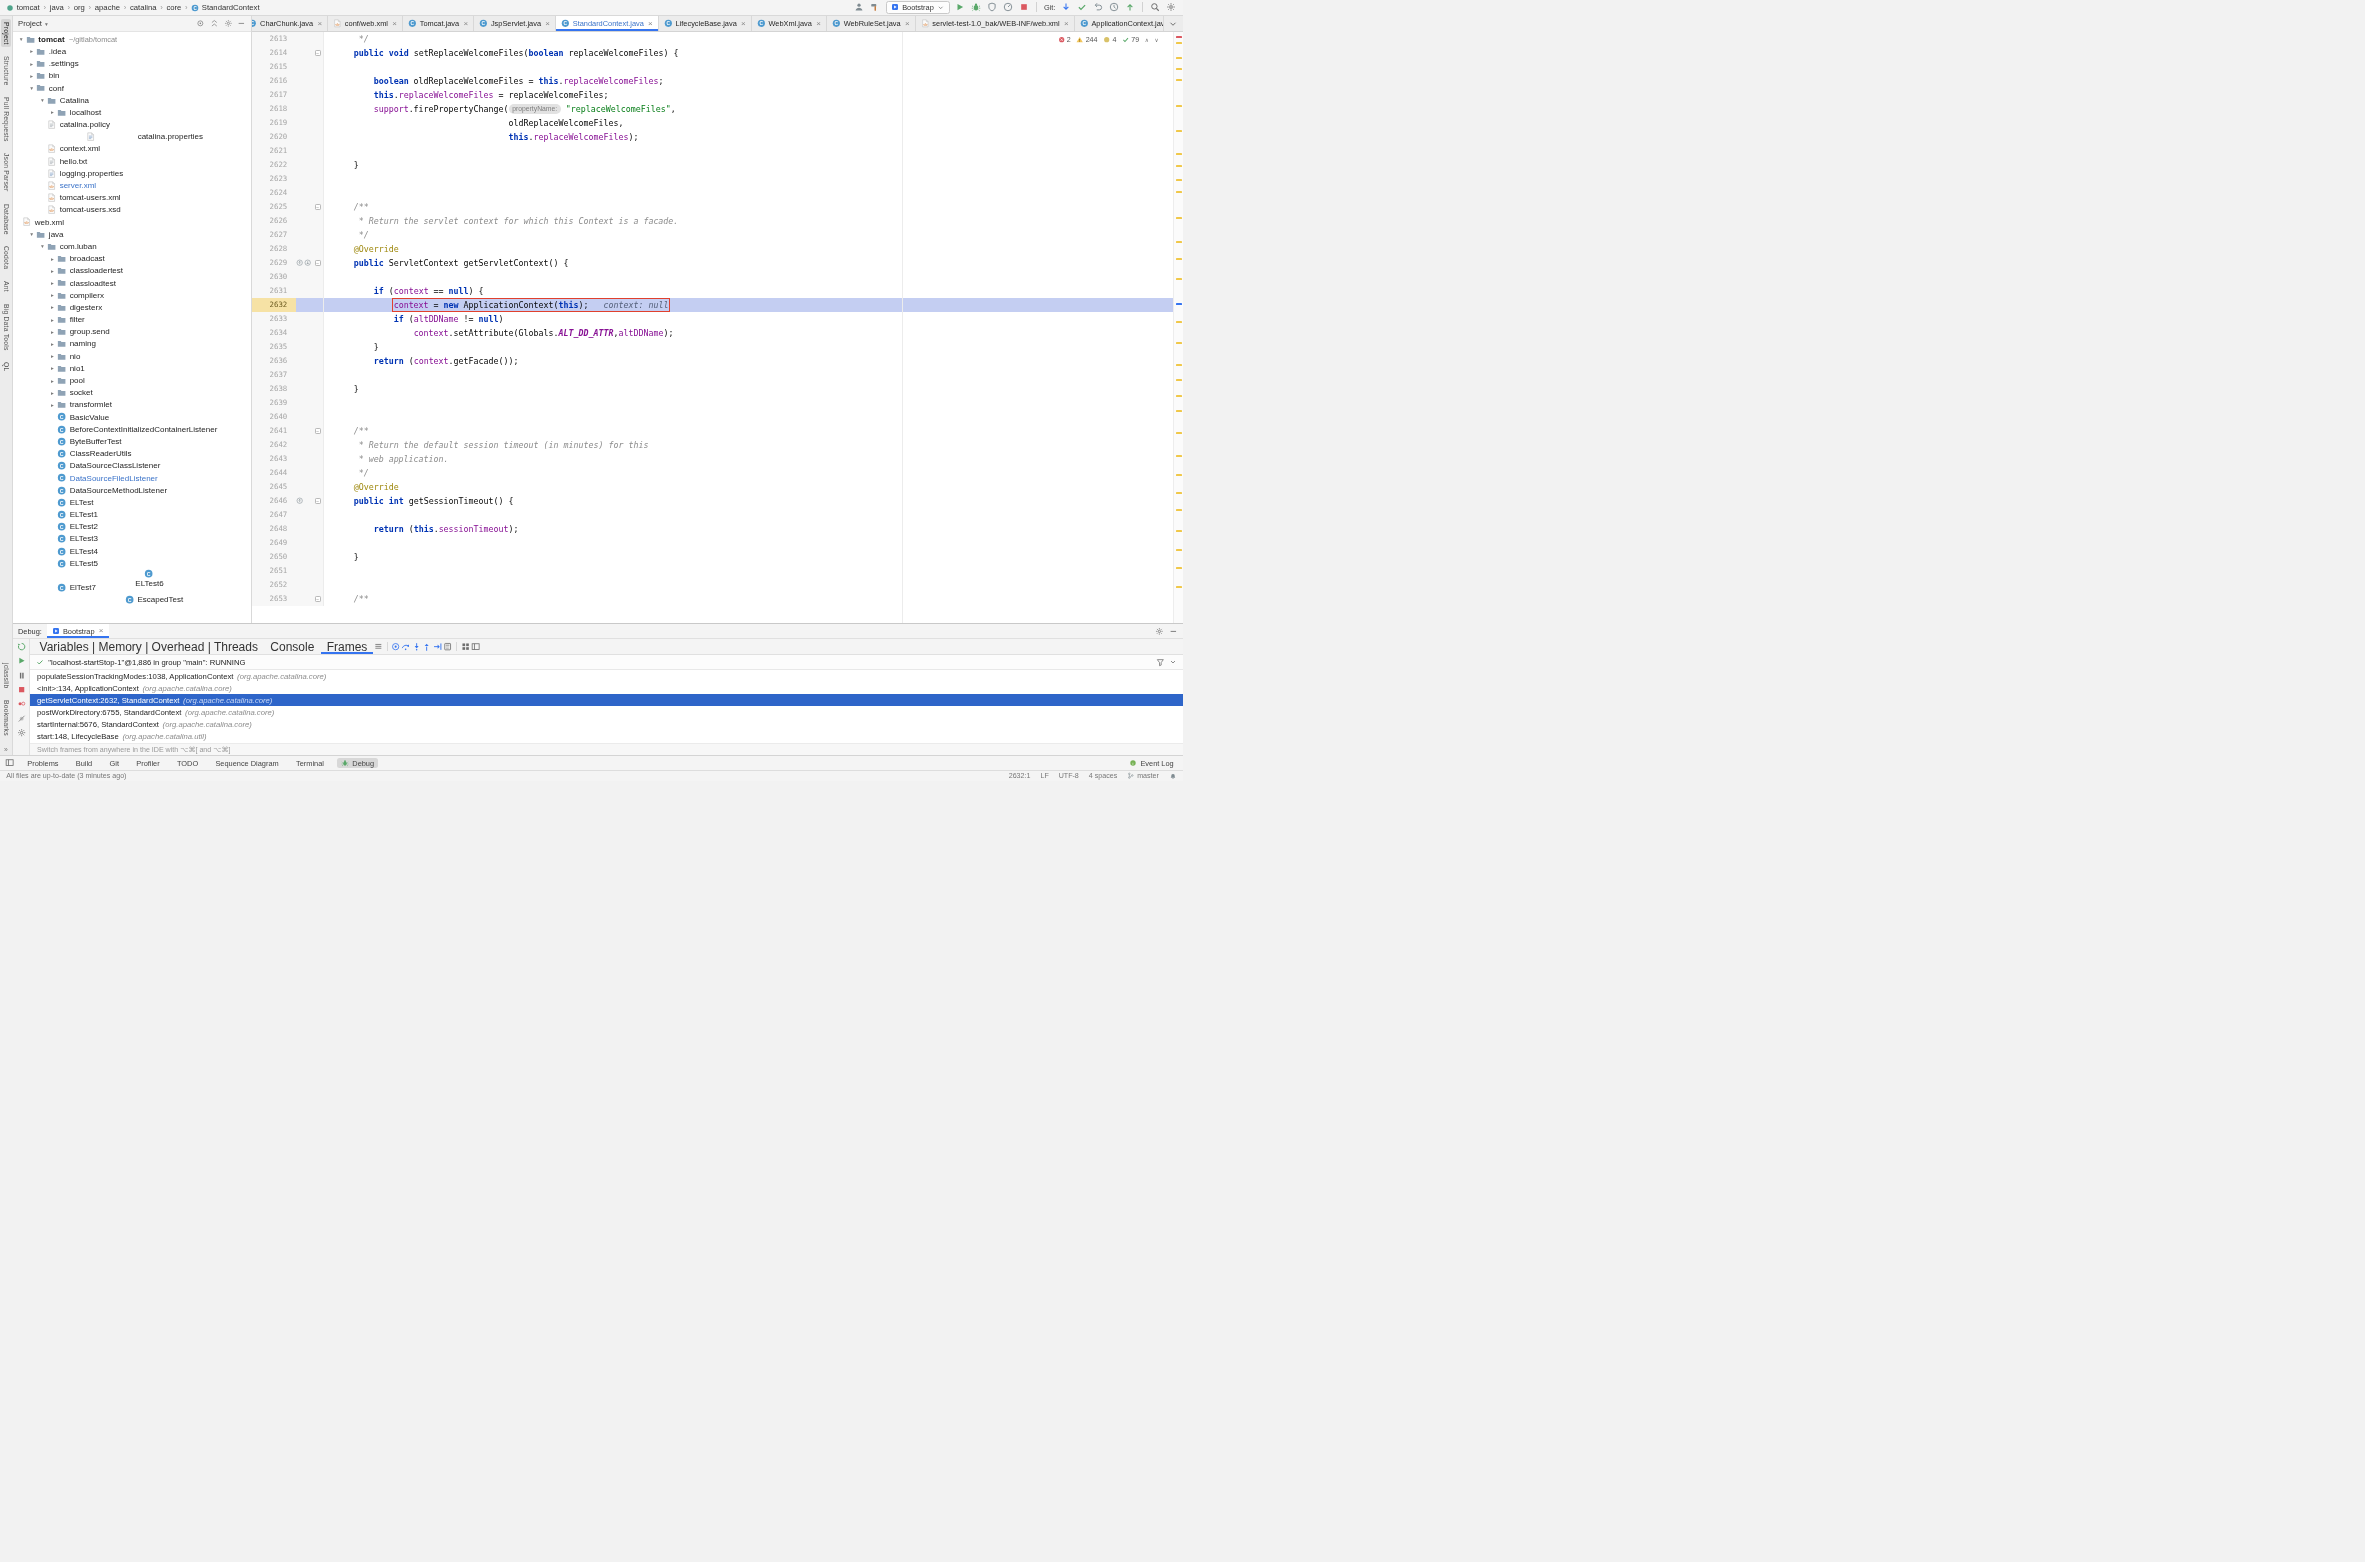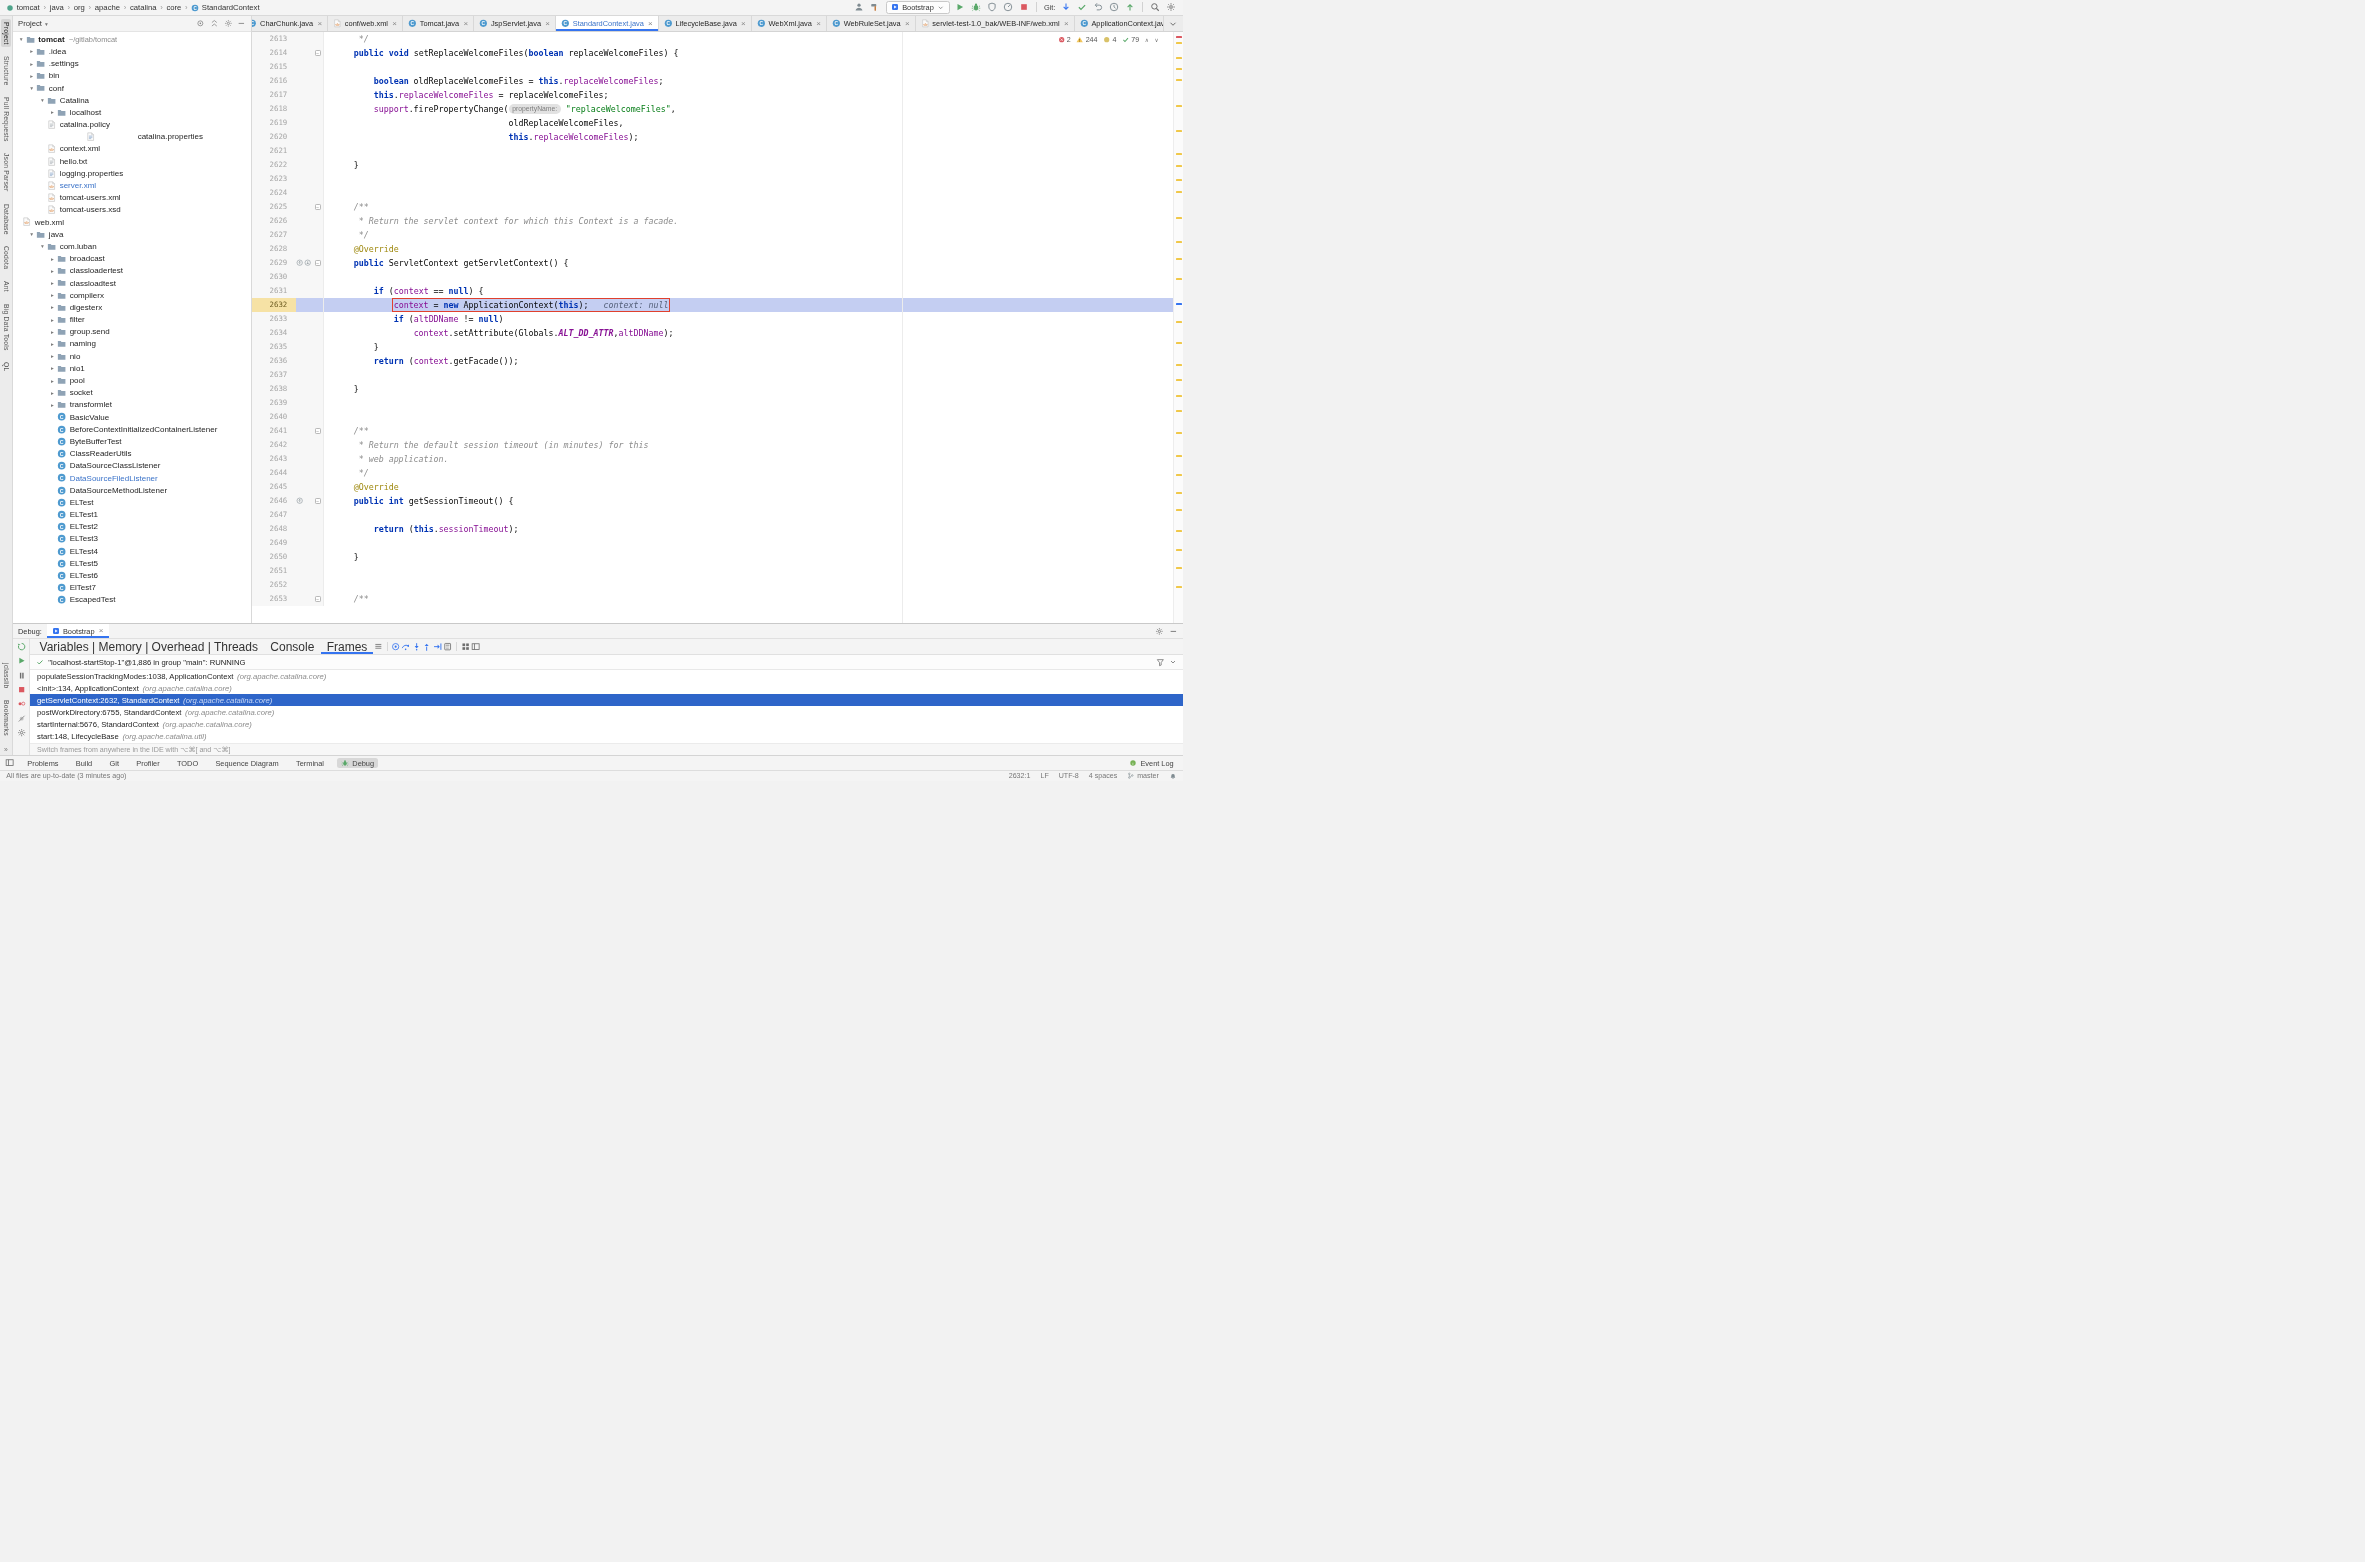--- a/index.html
+++ b/index.html
@@ -721,41 +721,41 @@
               <div class="tree-row" style="padding-left: 35px;">
                 <span class="chev"></span>
                 <span class="ic tree-ic">
                   <svg viewBox="0 0 16 16" style="font-size:13px">
                     <circle cx="8" cy="8" r="6.6" fill="#4E9ACF"></circle>
                     <text x="8" y="11.3" font-size="9" font-weight="bold" text-anchor="middle" fill="#FFFFFF" font-family="sans-serif">C</text>
                   </svg>
                 </span>
                 <span class="tree-label">ELTest5</span>
               </div>
-              <div class="tree-row" style="padding-left: 35px;">
+              <div class="tree-row" style="padding-left: 35px; flex-direction: column;">
                 <span class="chev"></span>
                 <span class="ic tree-ic">
                   <svg viewBox="0 0 16 16" style="font-size:13px">
                     <circle cx="8" cy="8" r="6.6" fill="#4E9ACF"></circle>
                     <text x="8" y="11.3" font-size="9" font-weight="bold" text-anchor="middle" fill="#FFFFFF" font-family="sans-serif">C</text>
                   </svg>
                 </span>
                 <span class="tree-label">ELTest6</span>
               </div>
               <div class="tree-row" style="padding-left: 35px;">
                 <span class="chev"></span>
                 <span class="ic tree-ic">
                   <svg viewBox="0 0 16 16" style="font-size:13px">
                     <circle cx="8" cy="8" r="6.6" fill="#4E9ACF"></circle>
                     <text x="8" y="11.3" font-size="9" font-weight="bold" text-anchor="middle" fill="#FFFFFF" font-family="sans-serif">C</text>
                   </svg>
                 </span>
                 <span class="tree-label">ElTest7</span>
               </div>
-              <div class="tree-row" style="padding-left: 35px;">
+              <div class="tree-row" style="padding-left: 35px; justify-content: center;">
                 <span class="chev"></span>
                 <span class="ic tree-ic">
                   <svg viewBox="0 0 16 16" style="font-size:13px">
                     <circle cx="8" cy="8" r="6.6" fill="#4E9ACF"></circle>
                     <text x="8" y="11.3" font-size="9" font-weight="bold" text-anchor="middle" fill="#FFFFFF" font-family="sans-serif">C</text>
                   </svg>
                 </span>
                 <span class="tree-label">EscapedTest</span>
               </div>
             </div>

